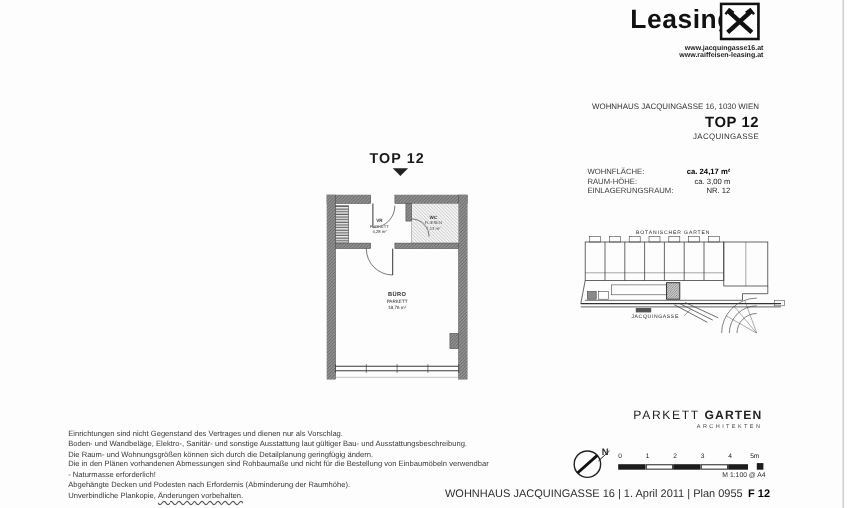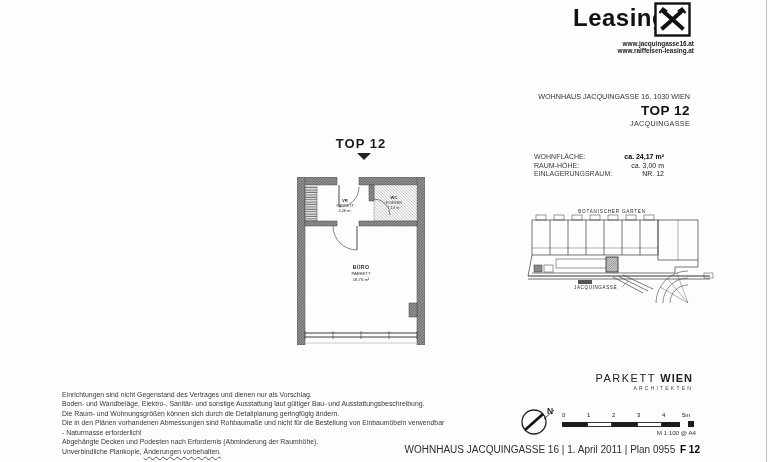--- a/index.html
+++ b/index.html
@@ -234,21 +234,21 @@
     <div>Einrichtungen sind nicht Gegenstand des Vertrages und dienen nur als Vorschlag.</div>
     <div>Boden- und Wandbeläge, Elektro-, Sanitär- und sonstige Ausstattung laut gültiger Bau- und Ausstattungsbeschreibung.</div>
     <div>Die Raum- und Wohnungsgrößen können sich durch die Detailplanung geringfügig ändern.</div>
     <div>Die in den Plänen vorhandenen Abmessungen sind Rohbaumaße und nicht für die Bestellung von Einbaumöbeln verwendbar</div>
     <div>- Naturmasse erforderlich!</div>
     <div>Abgehängte Decken und Podesten nach Erfordernis (Abminderung der Raumhöhe).</div>
     <div><span>Unverbindliche Plankopie, </span><span class="wavy">Änderungen vorbehalten.</span></div>
   </div>
 
   <div class="abs arch">
-    <div class="l1"><span>PARKETT </span><b>WIEN</b></div>
+    <div class="l1"><span>PARKETT </span><b>GARTEN</b></div>
     <div class="l2">ARCHITEKTEN</div>
   </div>
 
   <div class="abs compass">
     <svg width="50" height="50" viewBox="0 0 50 50">
       <circle cx="17" cy="19" r="12" fill="none" stroke="#222" stroke-width="1.3"></circle>
       <line x1="8" y1="27" x2="26" y2="11" stroke="#111" stroke-width="2.6"></line>
       <line x1="27" y1="16" x2="37" y2="7" stroke="#222" stroke-width="0.9"></line>
       <text x="30" y="11" font-size="8.5" font-weight="bold" fill="#111">N</text>
     </svg>

